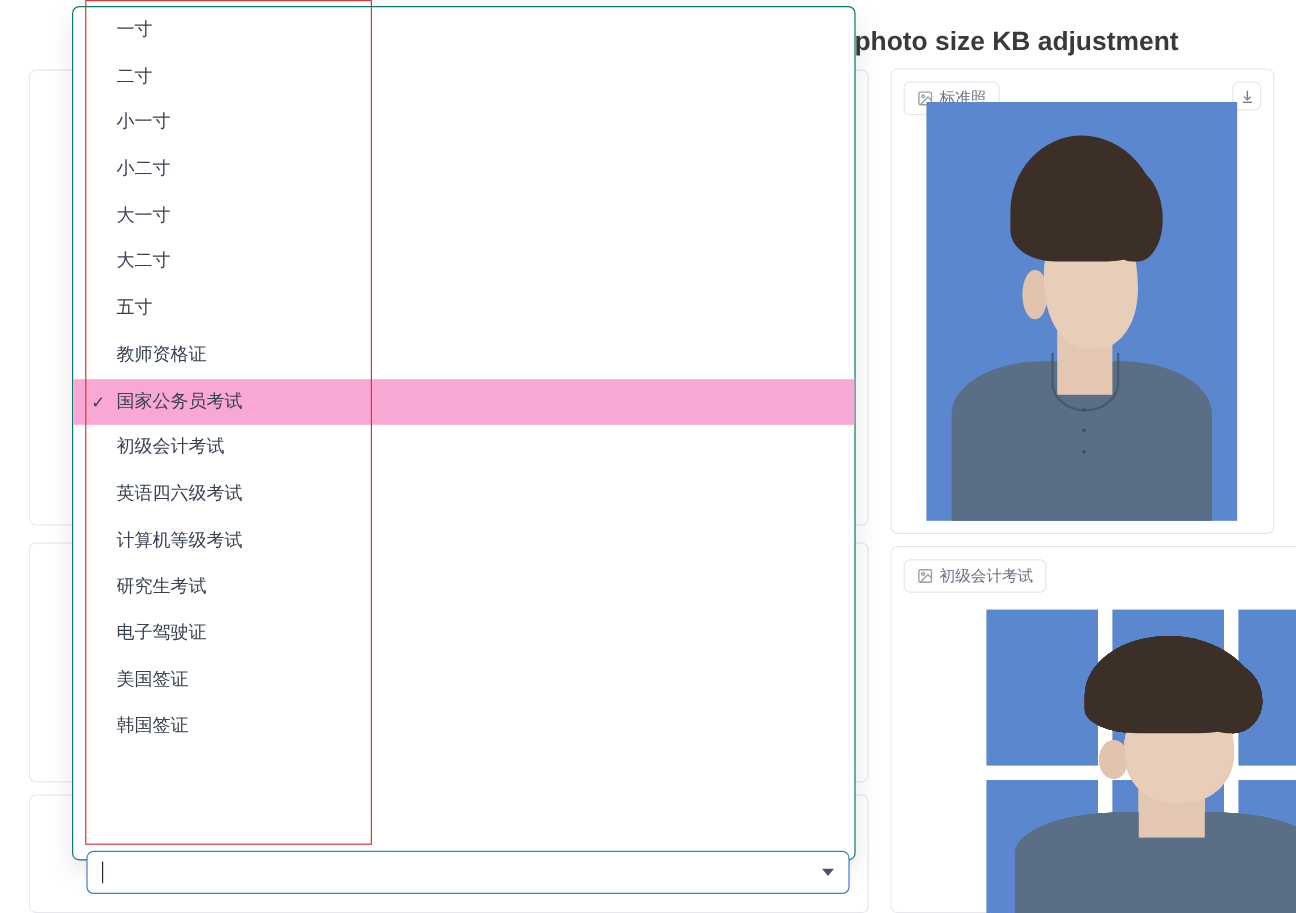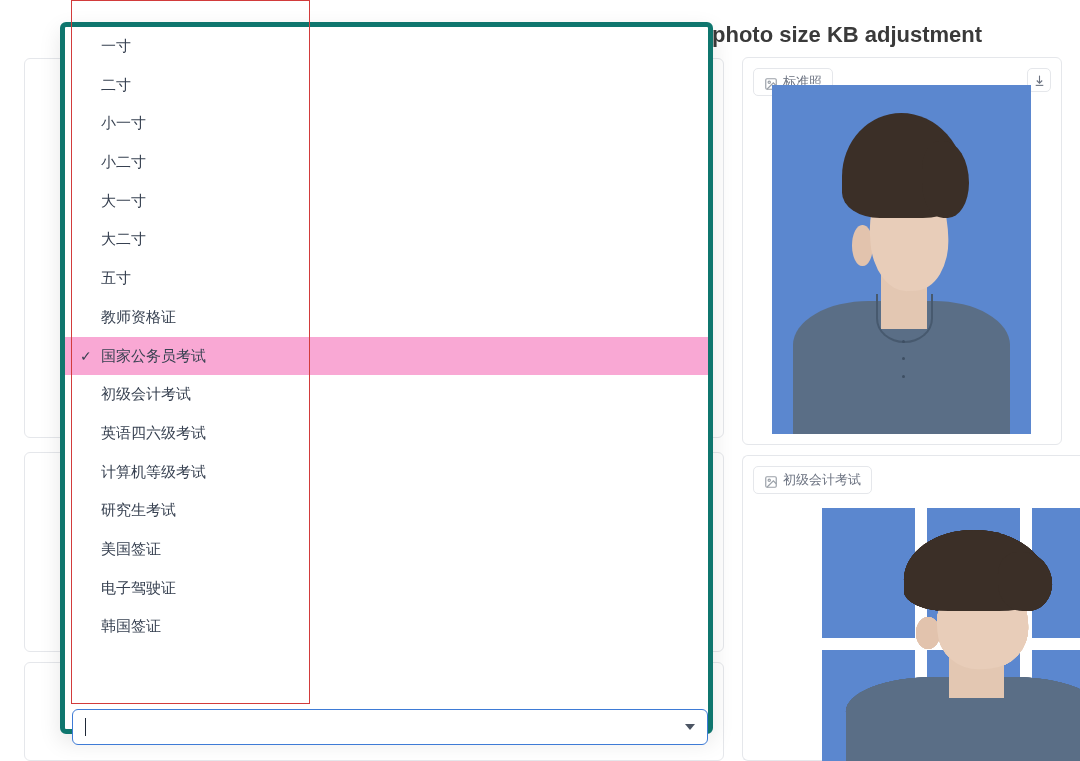--- a/index.html
+++ b/index.html
@@ -34,21 +34,21 @@
       height: 388px;
       border: 1px solid #e5e7eb;
       border-radius: 6px;
       background: #fff;
     }
     .badge {
       position: absolute;
       top: 10px;
       left: 10px;
       display: inline-flex;
-      align-items: flex-end;
+      align-items: center;
       gap: 5px;
       padding: 4px 10px;
       border: 1px solid #e5e7eb;
       border-radius: 5px;
       font-size: 13px;
       color: #6b7280;
       background: #fff;
     }
     .download-btn {
       position: absolute;
@@ -176,25 +176,24 @@
     .btn1 { left: 50%; top: 73%; }
     .btn2 { left: 50%; top: 78%; }
     .btn3 { left: 50%; top: 83%; }
     .dropdown-panel {
       position: absolute;
       top: 5px;
       left: 60px;
       width: 653px;
       height: 712px;
       background: #fff;
-      border: 5px solid #0f766e;
+      border: 1px solid #0f766e;
       border-radius: 6px;
       box-shadow: 0 8px 22px rgba(0,0,0,0.10);
       z-index: 50;
-      margin-top: 17px;
     }
     .option {
       height: 38.7px;
       line-height: 38.7px;
       padding-left: 36px;
       font-size: 15px;
       color: #374151;
       cursor: pointer;
       position: relative;
     }
@@ -368,22 +367,22 @@
   <div class="option">小二寸</div>
   <div class="option">大一寸</div>
   <div class="option">大二寸</div>
   <div class="option">五寸</div>
   <div class="option">教师资格证</div>
   <div class="option selected">国家公务员考试</div>
   <div class="option">初级会计考试</div>
   <div class="option">英语四六级考试</div>
   <div class="option">计算机等级考试</div>
   <div class="option">研究生考试</div>
+  <div class="option">电子驾驶证</div>
   <div class="option">美国签证</div>
-  <div class="option">电子驾驶证</div>
   <div class="option">韩国签证</div>
 </div>
 
 <div class="combo">
   <span class="cursor-bar"></span>
   <span></span>
   <div class="caret"></div>
 </div>
 
 <div class="red-box"></div>

